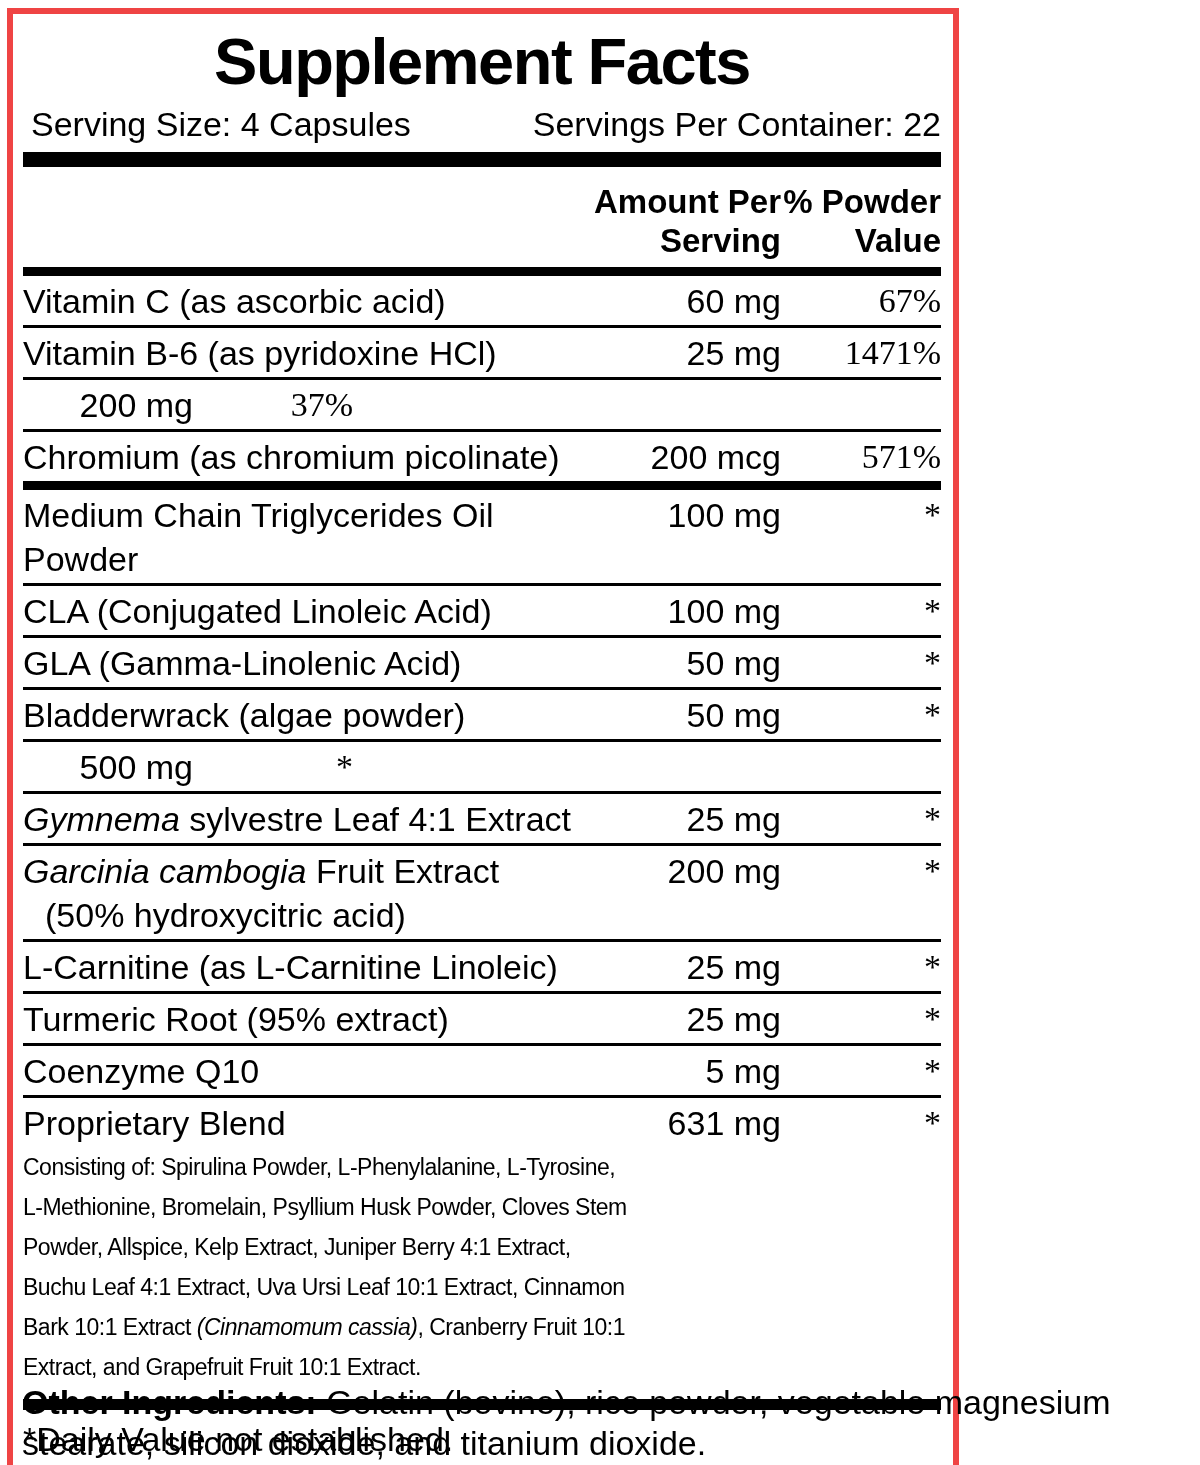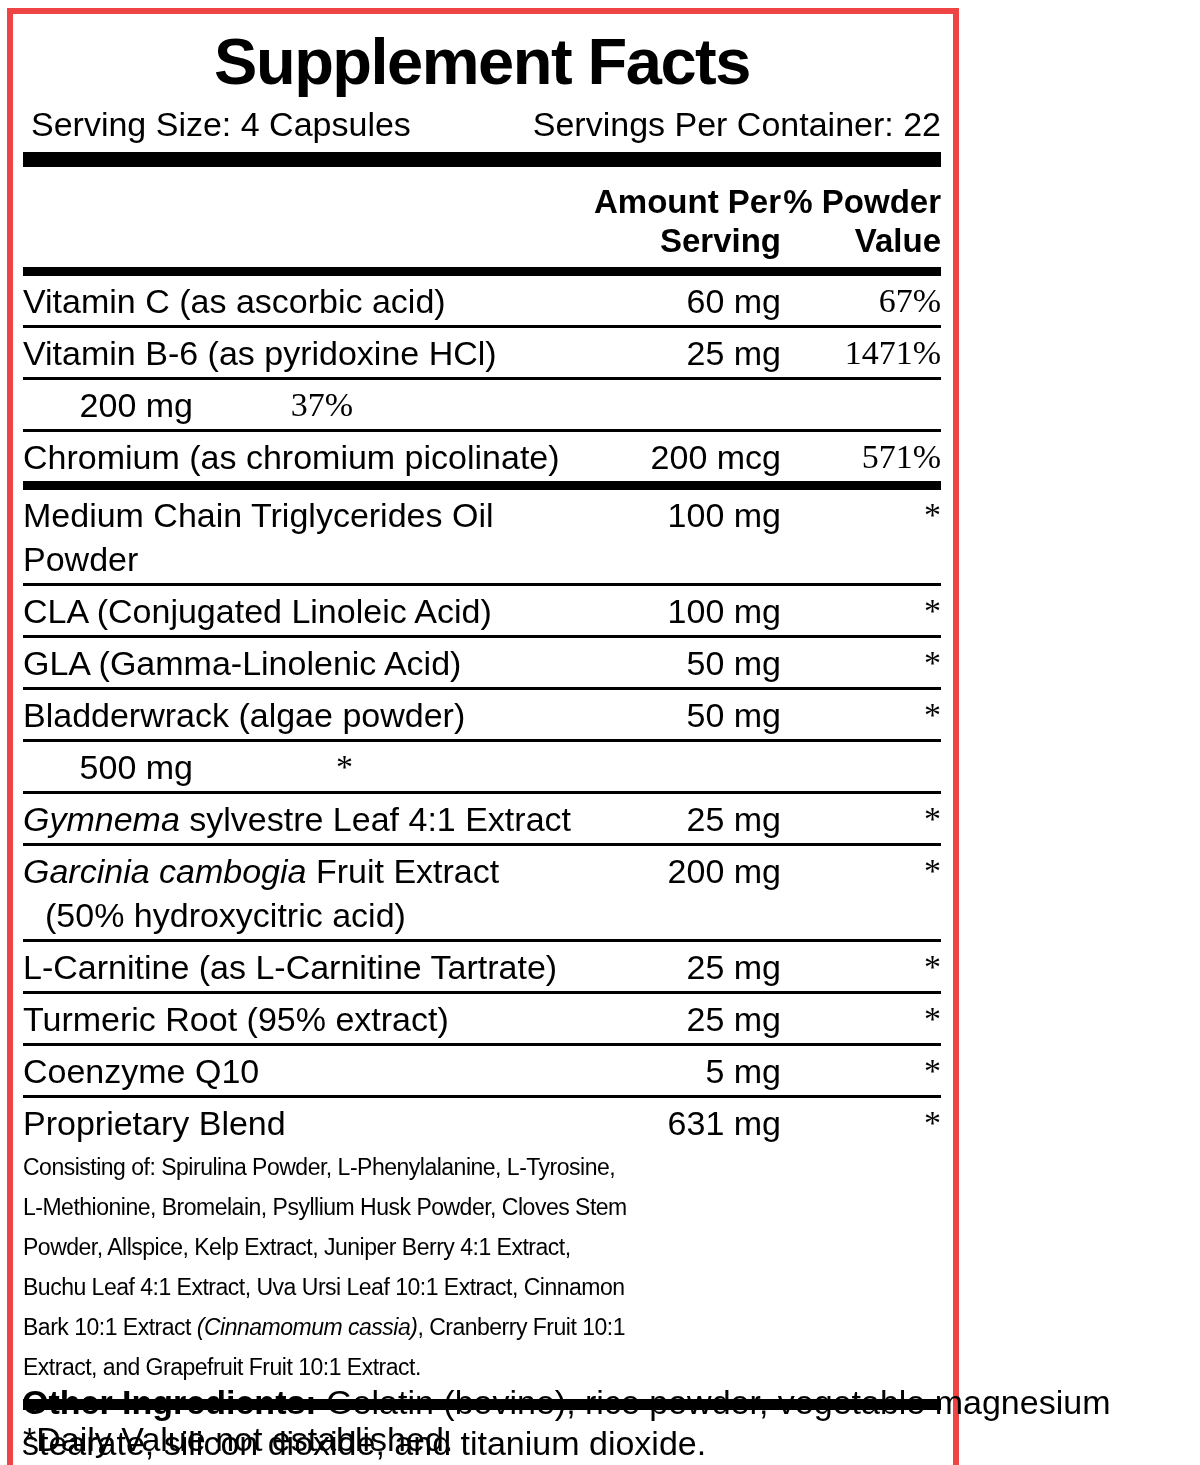--- a/index.html
+++ b/index.html
@@ -203,21 +203,21 @@
         </div>
         <div class="row">
           <div class="row-line">
             <span class="r-label"><i>Garcinia cambogia</i><span> Fruit Extract</span><div class="r-label2">(50% hydroxycitric acid)</div></span>
             <span class="r-amount">200 mg</span>
             <span class="r-dv">*</span>
           </div>
         </div>
         <div class="row">
           <div class="row-line">
-            <span class="r-label"><span>L-Carnitine (as L-Carnitine Tartrate)</span></span>
+            <span class="r-label"><span>L-Carnitine (as L-Carnitine Linoleic)</span></span>
             <span class="r-amount">25 mg</span>
             <span class="r-dv">*</span>
           </div>
         </div>
         <div class="row">
           <div class="row-line">
             <span class="r-label"><span>Turmeric Root (95% extract)</span></span>
             <span class="r-amount">25 mg</span>
             <span class="r-dv">*</span>
           </div>

